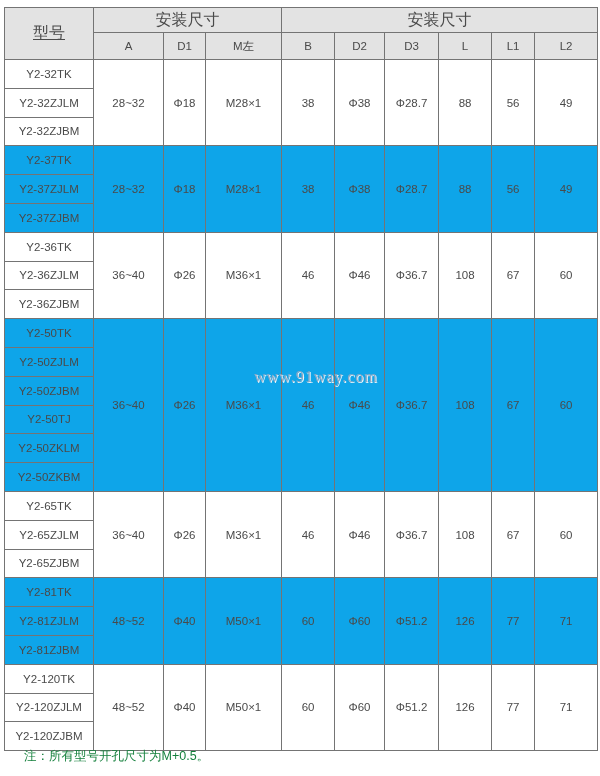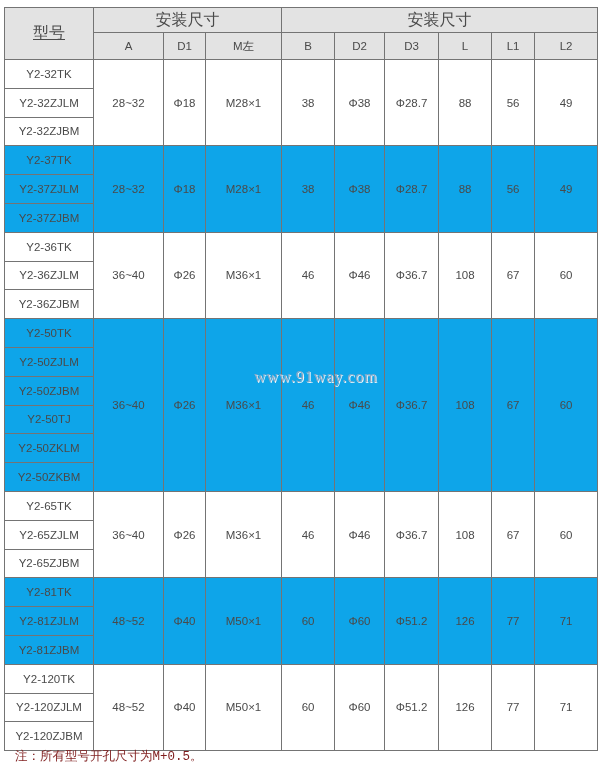--- a/index.html
+++ b/index.html
@@ -59,25 +59,24 @@
     font-family: "Liberation Serif", "DejaVu Serif", serif;
     font-size: 16px;
     letter-spacing: 1px;
     color: #8aa9c6;
     text-shadow: 1px 1px 0 #f2f5f8;
     pointer-events: none;
     margin-top: 20px;
   }
   .note {
     position: absolute;
-    left: 15px;
+    left: 24px;
     top: 748px;
     font-size: 12.5px;
-    color: #7f1d1d;
-    font-family: Liberation Mono, monospace;
+    color: #15803d;
   }
 </style>
 </head>
 <body>
 
 <div class="page">
   <table class="spec">
     <colgroup>
       <col class="c0">
         <col class="c1">

